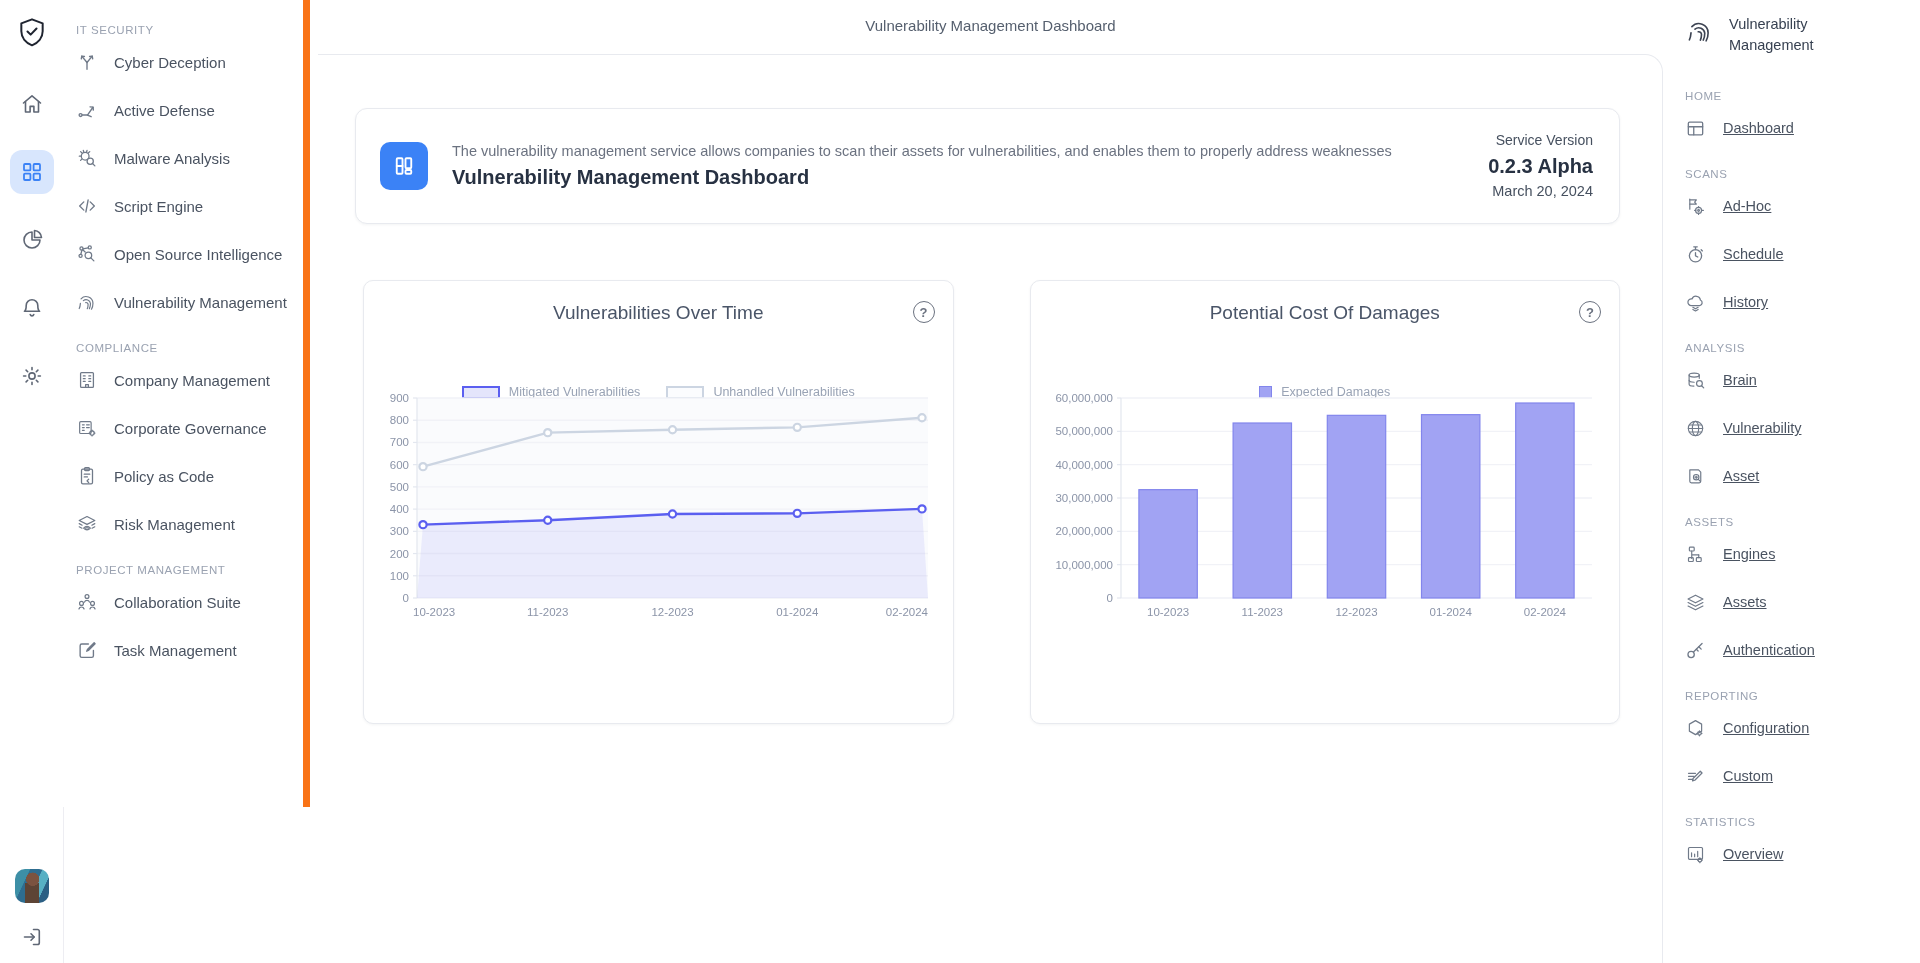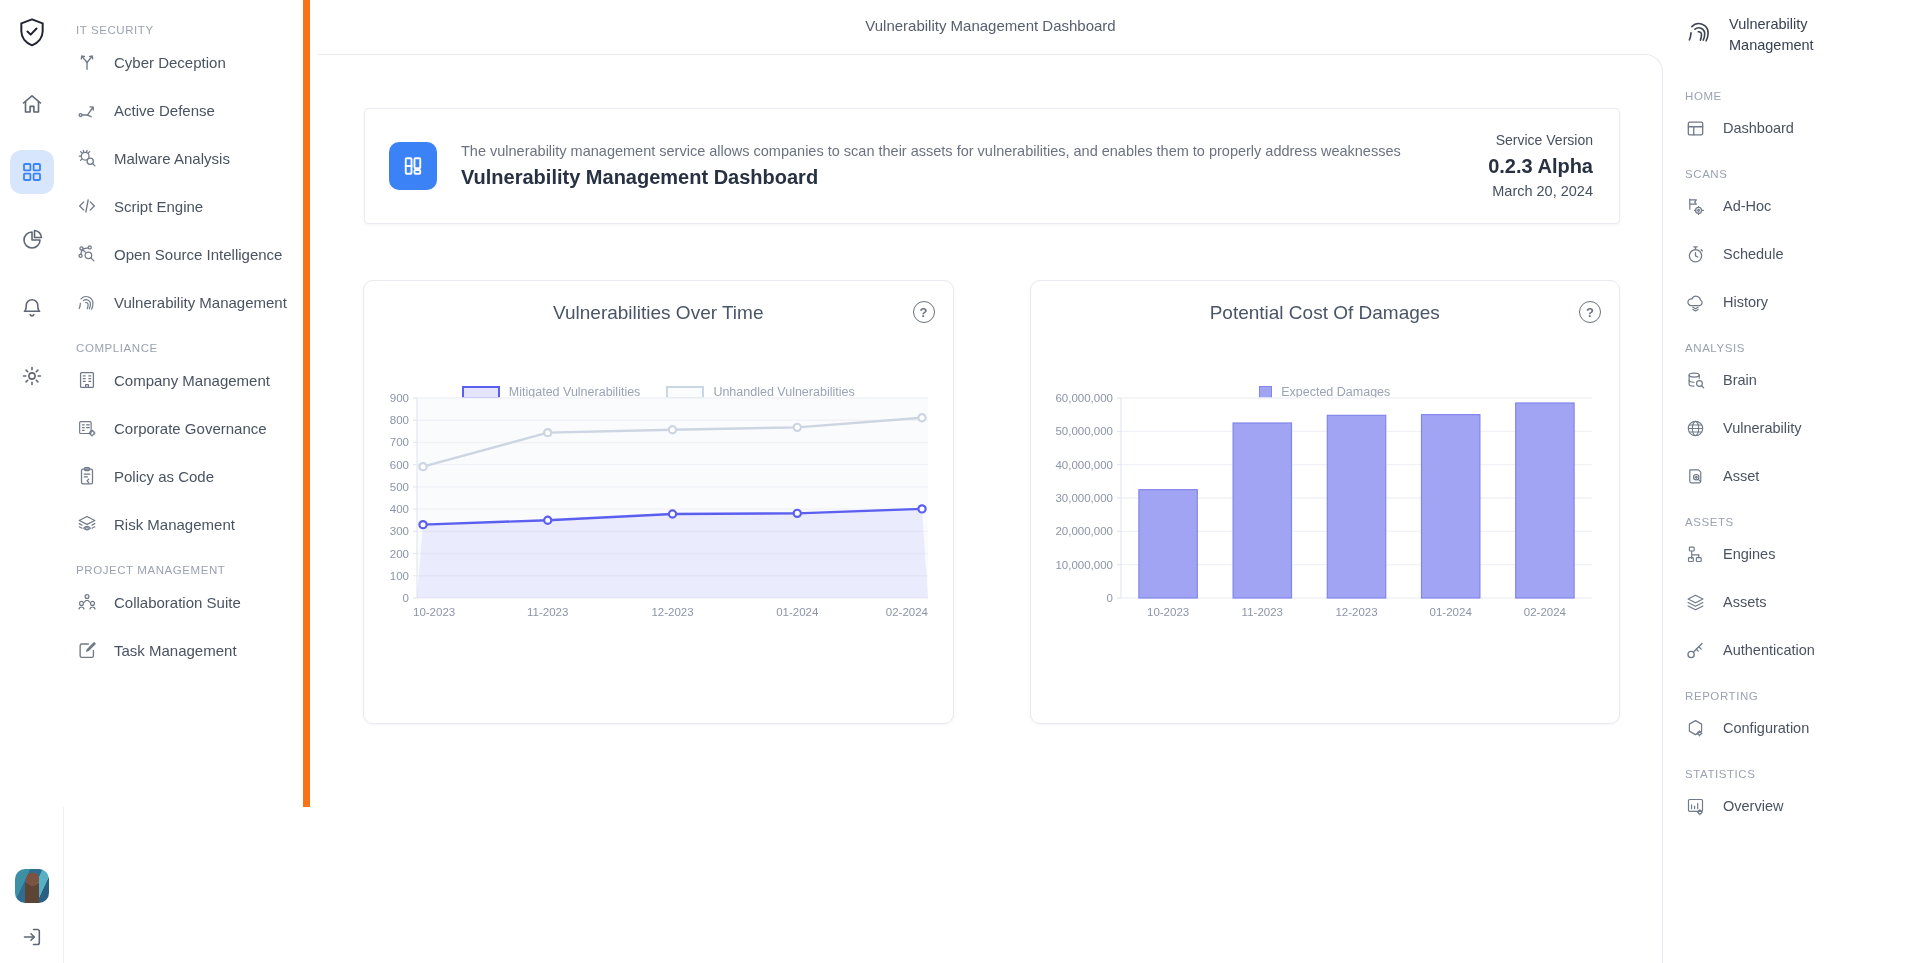--- a/index.html
+++ b/index.html
@@ -39,22 +39,22 @@
   
   .top-title { position:absolute; left:318px; right:257px; top:17px;
     text-align:center; font-size:15px; color:#555f6e; }
 
   
   .main-panel { position:absolute; left:318px; top:54px; right:257px; bottom:0;
     background:#fff; border:1px solid #e8eaef; border-bottom:none;
     border-left:none; border-radius:0 18px 0 0; }
 
   
-  .header-card { position:absolute; left:46px; right:42px; top:53px; height:116px;
-    border:1px solid #e8eaef; border-radius:4px; background:#fff;
+  .header-card { position:absolute; left:37px; right:42px; top:53px; height:116px;
+    border:1px solid #e8eaef; border-radius:12px; background:#fff;
     box-shadow:0 1px 3px rgba(25,35,60,.05); display:flex; align-items:center;
     padding:0 26px 0 24px; gap:24px; }
   .app-tile { width:48px; height:48px; border-radius:10px; background:#3b82f6;
     color:#fff; display:grid; place-items:center; flex:none; }
   .app-tile svg { width:30px; height:30px; }
   .header-text { flex:1; }
   .header-desc { font-size:14.5px; color:#6b7280; margin-bottom:7px; }
   .header-title { font-size:20px; font-weight:bold; color:#273142; }
   .header-version { text-align:right; line-height:1.5; }
   .ver-label { font-size:14px; color:#46505f; }
@@ -81,21 +81,21 @@
   .legend-text { font-size:12.5px; color:#99a3b5; }
   .plot { display:block; width:563px; height:232px; margin:8px auto 0; }
 
   
   .rightbar { position:absolute; right:0; top:0; width:257px; height:963px;
     background:#fff; padding:14px 10px 0 22px; }
   .brand { display:flex; align-items:flex-start; gap:14px; margin-bottom:26px; }
   .brand .icon { width:30px; height:30px; color:#3c4352; margin-top:2px; }
   .brand .icon svg { width:30px; height:30px; }
   .brand-name { font-size:14.5px; color:#374151; line-height:1.45; width:110px; }
-  .rightbar .nav-item { gap:17px; }
+  .rightbar .nav-item { gap:17px;text-decoration:underline; }
   .rightbar .nav-label { font-size:14.5px; }
   .rightbar .nav-item .icon, .rightbar .nav-item .icon svg { width:21px; height:21px; }
 </style>
 </head>
 <body>
 
 <nav class="rail">
   <span class="logo"><svg viewBox="0 0 24 24" fill="none" stroke="currentColor" stroke-width="1.5" stroke-linecap="round" stroke-linejoin="round">
         <path d="M12 2.5l8 3v6c0 4.8-3.4 8.7-8 10.5-4.6-1.8-8-5.7-8-10.5v-6z"></path>
         <path d="M8.6 11.6l2.4 2.4 4.4-4.6"></path>
@@ -515,20 +515,27 @@
       <div class="section">
         <div class="section-label">REPORTING</div>
         <div class="nav-item">
           <span class="icon"><svg viewBox="0 0 24 24" fill="none" stroke="currentColor" stroke-width="1.35" stroke-linecap="round" stroke-linejoin="round">
               <path d="M12 3l7 4v8l-7 4-7-4V7z"></path>
               <circle cx="16.5" cy="17.5" r="2.1"></circle>
               <path d="M16.5 14.6v.9M16.5 19.5v.9M13.6 17.5h.9M18.5 17.5h.9"></path>
             </svg></span>
           <span class="nav-label">Configuration</span>
         </div>
+        <div class="nav-item">
+          <span class="icon"><svg viewBox="0 0 24 24" fill="none" stroke="currentColor" stroke-width="1.4" stroke-linecap="round" stroke-linejoin="round">
+              <path d="M4 8.3h8M4 11.8h6.5M4 15.3h5"></path>
+              <path d="M11.2 16.3l8.3-8.3-2-2-8.3 8.3-.6 2.6z"></path>
+            </svg></span>
+          <span class="nav-label">Custom</span>
+        </div>
       </div>
       <div class="section">
         <div class="section-label">STATISTICS</div>
         <div class="nav-item">
           <span class="icon"><svg viewBox="0 0 24 24" fill="none" stroke="currentColor" stroke-width="1.35" stroke-linecap="round" stroke-linejoin="round">
               <rect x="4" y="4" width="16" height="13.5" rx="1.2"></rect>
               <path d="M7.5 14.5V10M11 14.5v-3M14.5 14.5V8.5"></path>
               <circle cx="17" cy="18.5" r="2"></circle>
               <path d="M17 15.8v.8M17 20.6v.8M14.3 18.5h.8M18.9 18.5h.8"></path>
             </svg></span>

